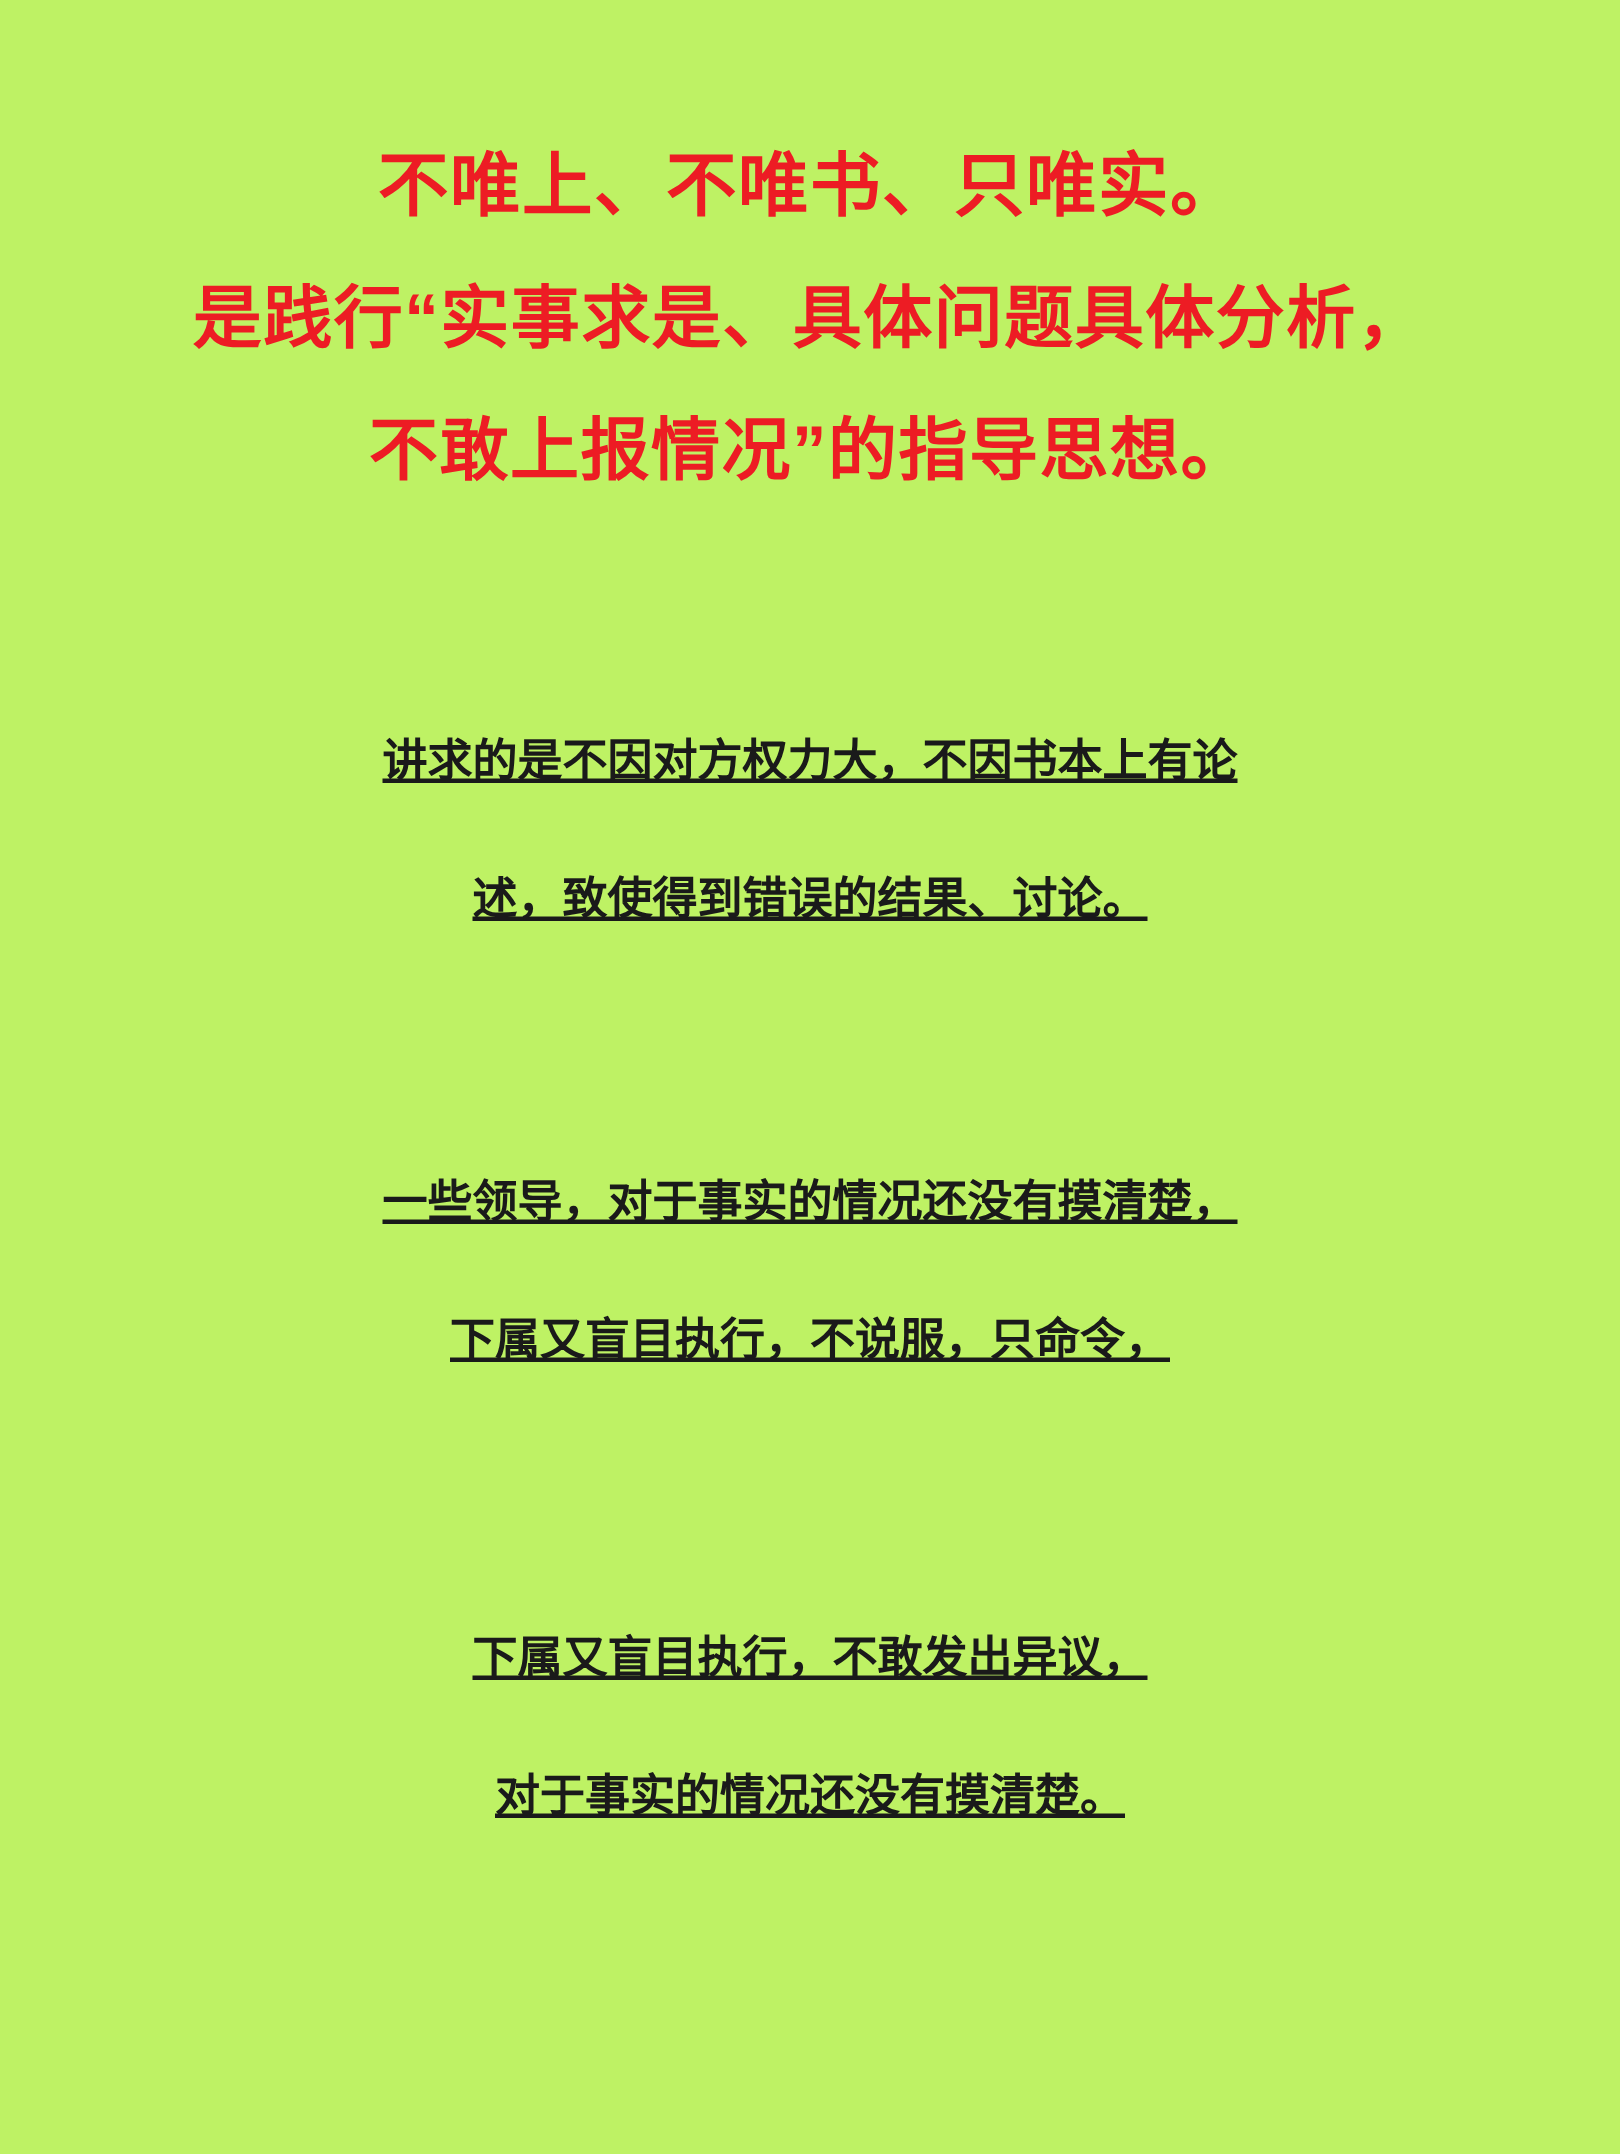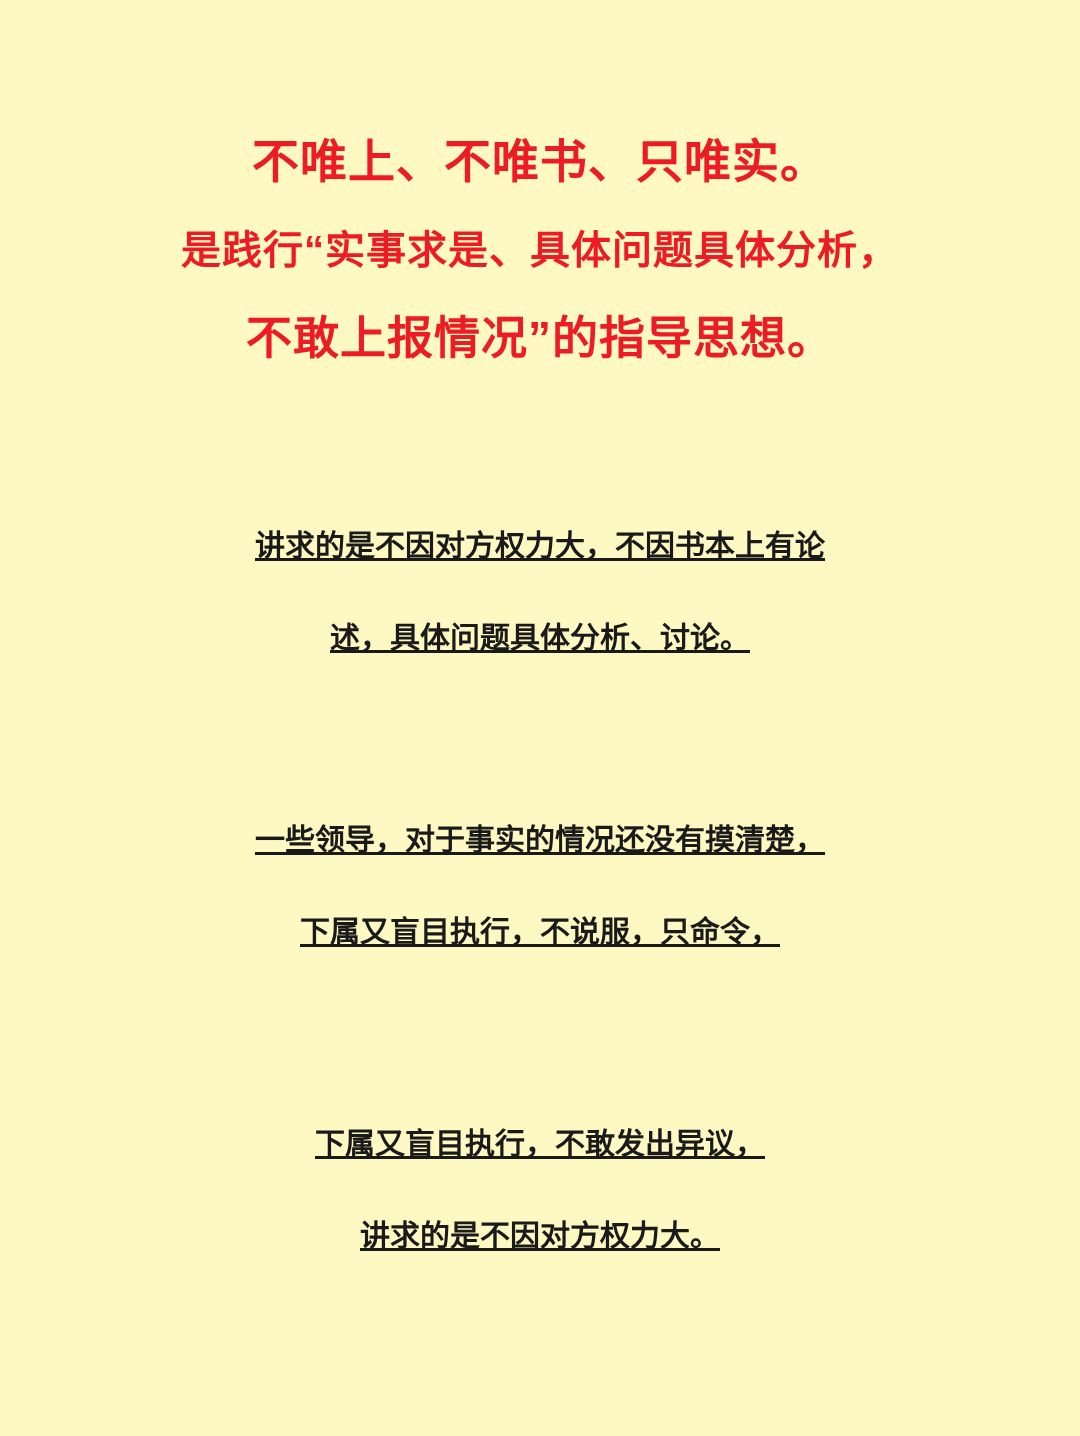--- a/index.html
+++ b/index.html
@@ -9,23 +9,23 @@
   }
   body {
     width: 1080px;
     height: 1436px;
     font-family: "Liberation Sans", "DejaVu Sans", sans-serif;
     overflow: hidden;
   }
   .page {
     width: 1080px;
     height: 1436px;
-    background: #fef9c3;
+    background: #bef264;
     box-sizing: border-box;
-    padding: 118px 70px 40px 70px;
+    padding: 80px 70px 40px 70px;
     display: flex;
     flex-direction: column;
     align-items: center;
   }
   .block {
     width: 100%;
     text-align: center;
   }
   .line {
     display: block;
@@ -33,21 +33,21 @@
   }
   
   .heading {
     color: #ed1c24;
     font-weight: 700;
     font-size: 47px;
     line-height: 88px;
     letter-spacing: 1px;
   }
   .heading .line-1 { font-size: 47px; }
-  .heading .line-2 { font-size: 40px; }
+  .heading .line-2 { font-size: 46px; }
   .heading .line-3 { font-size: 46px; }
 
   
   .body-block {
     color: #1a1a1a;
     font-weight: 700;
     font-size: 30px;
     line-height: 92px;
     letter-spacing: 0px;
     text-decoration: underline;
@@ -64,30 +64,30 @@
   <div class="block heading">
     <span class="line line-1">不唯上、不唯书、只唯实。</span>
     <span class="line line-2">是践行“实事求是、具体问题具体分析，</span>
     <span class="line line-3">不敢上报情况”的指导思想。</span>
   </div>
 
   <div class="gap-1"></div>
 
   <div class="block body-block">
     <span class="line">讲求的是不因对方权力大，不因书本上有论</span>
-    <span class="line">述，具体问题具体分析、讨论。</span>
+    <span class="line">述，致使得到错误的结果、讨论。</span>
   </div>
 
   <div class="gap-2"></div>
 
   <div class="block body-block">
     <span class="line">一些领导，对于事实的情况还没有摸清楚，</span>
     <span class="line">下属又盲目执行，不说服，只命令，</span>
   </div>
 
   <div class="gap-3"></div>
 
   <div class="block body-block">
     <span class="line">下属又盲目执行，不敢发出异议，</span>
-    <span class="line">讲求的是不因对方权力大。</span>
+    <span class="line">对于事实的情况还没有摸清楚。</span>
   </div>
 
 </div>
 
 </body></html>

